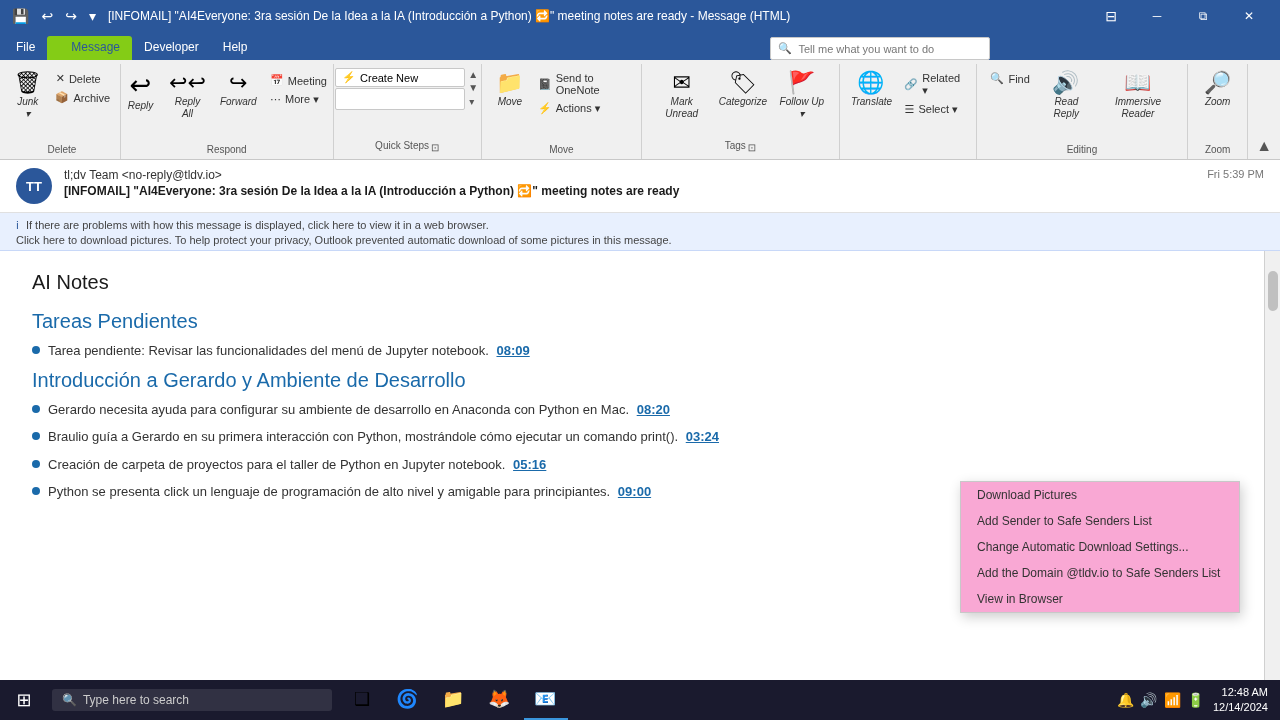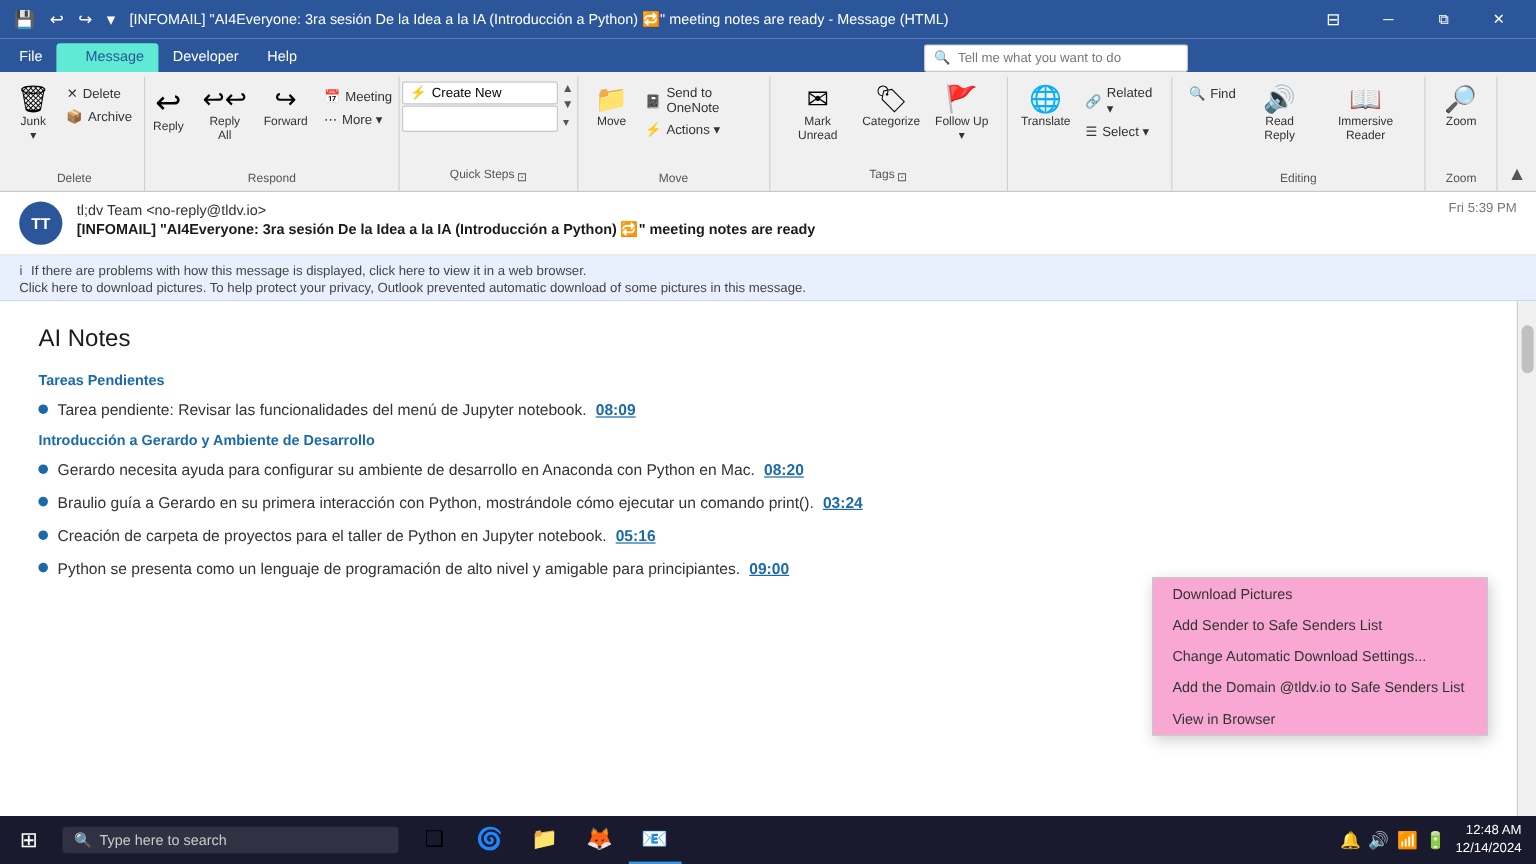--- a/index.html
+++ b/index.html
@@ -36,21 +36,21 @@
     }
     .ribbon-tab {
       padding: 4px 12px 6px;
       color: white;
       font-size: 12px;
       cursor: pointer;
       background: transparent;
       border: none;
     }
     .ribbon-tab.active {
-      background: #5eead4;
+      background: #84cc16;
       color: #2b579a;
       border-radius: 3px 3px 0 0;
       padding-left: 24px;
     }
 
     
     .ribbon {
       height: 100px;
       background: #f0f0f0;
       border-bottom: 1px solid #c8c8c8;
@@ -84,21 +84,21 @@
       flex-direction: column;
       align-items: center;
       justify-content: center;
       gap: 2px;
       padding: 4px 6px;
       cursor: pointer;
       border-radius: 3px;
       min-width: 40px;
     }
     .ribbon-btn-icon { font-size: 22px; line-height: 1; }
-    .ribbon-btn-label { font-size: 10px; color: #333; text-align: center; line-height: 1.2; }
+    .ribbon-btn-label { font-size: 10px; color: #333; text-align: center; line-height: 1.2; font-style: italic; }
     .ribbon-btn-small {
       display: flex;
       flex-direction: row;
       align-items: center;
       gap: 4px;
       padding: 2px 6px;
       cursor: pointer;
       border-radius: 3px;
       font-size: 11px;
       color: #333;
@@ -190,21 +190,21 @@
       border-bottom: 1px solid #c8d8f8;
       padding: 4px 16px;
       font-size: 11px;
       color: #444;
       display: flex;
       flex-direction: column;
       gap: 2px;
     }
     .info-bar-icon { color: #2b579a; margin-right: 4px; }
     .ai-notes-title { font-size: 20px; color: #1a1a1a; margin-bottom: 16px; }
-    .section-title { font-size: 12px; color: #1a6aaa; font-weight: 700; margin-bottom: 8px; }
+    .section-title { font-size: 20px; color: #1a6aaa; font-weight: 400; margin-bottom: 8px; }
     .bullet-list { list-style: none; padding: 0; }
     .bullet-list li { display: flex; align-items: flex-start; gap: 8px; margin-bottom: 8px; font-size: 13px; color: #333; line-height: 1.5; }
     .bullet-dot { width: 8px; height: 8px; background: #1a6aaa; border-radius: 50%; margin-top: 5px; flex-shrink: 0; }
     .time-link { color: #1a6aaa; text-decoration: underline; font-weight: 600; cursor: pointer; margin-left: 4px; }
 
     
     .context-menu {
       position: absolute;
       top: 230px;
       right: 40px;
@@ -534,21 +534,21 @@
       <li>
         <span class="bullet-dot"></span>
         <span>
           <span>Creación de carpeta de proyectos para el taller de Python en Jupyter notebook.</span>
           <a class="time-link">05:16</a>
         </span>
       </li>
       <li>
         <span class="bullet-dot"></span>
         <span>
-          <span>Python se presenta como un lenguaje de programación de alto nivel y amigable para principiantes.</span>
+          <span>Python se presenta click un lenguaje de programación de alto nivel y amigable para principiantes.</span>
           <a class="time-link">09:00</a>
         </span>
       </li>
     </ul>
 
     <div style="display:flex;justify-content:flex-end;margin-top:20px;opacity:0.12;">
       <span style="font-size:28px;font-weight:bold;letter-spacing:2px;color:#555;">ANY▶RUN</span>
     </div>
   </div>
 

